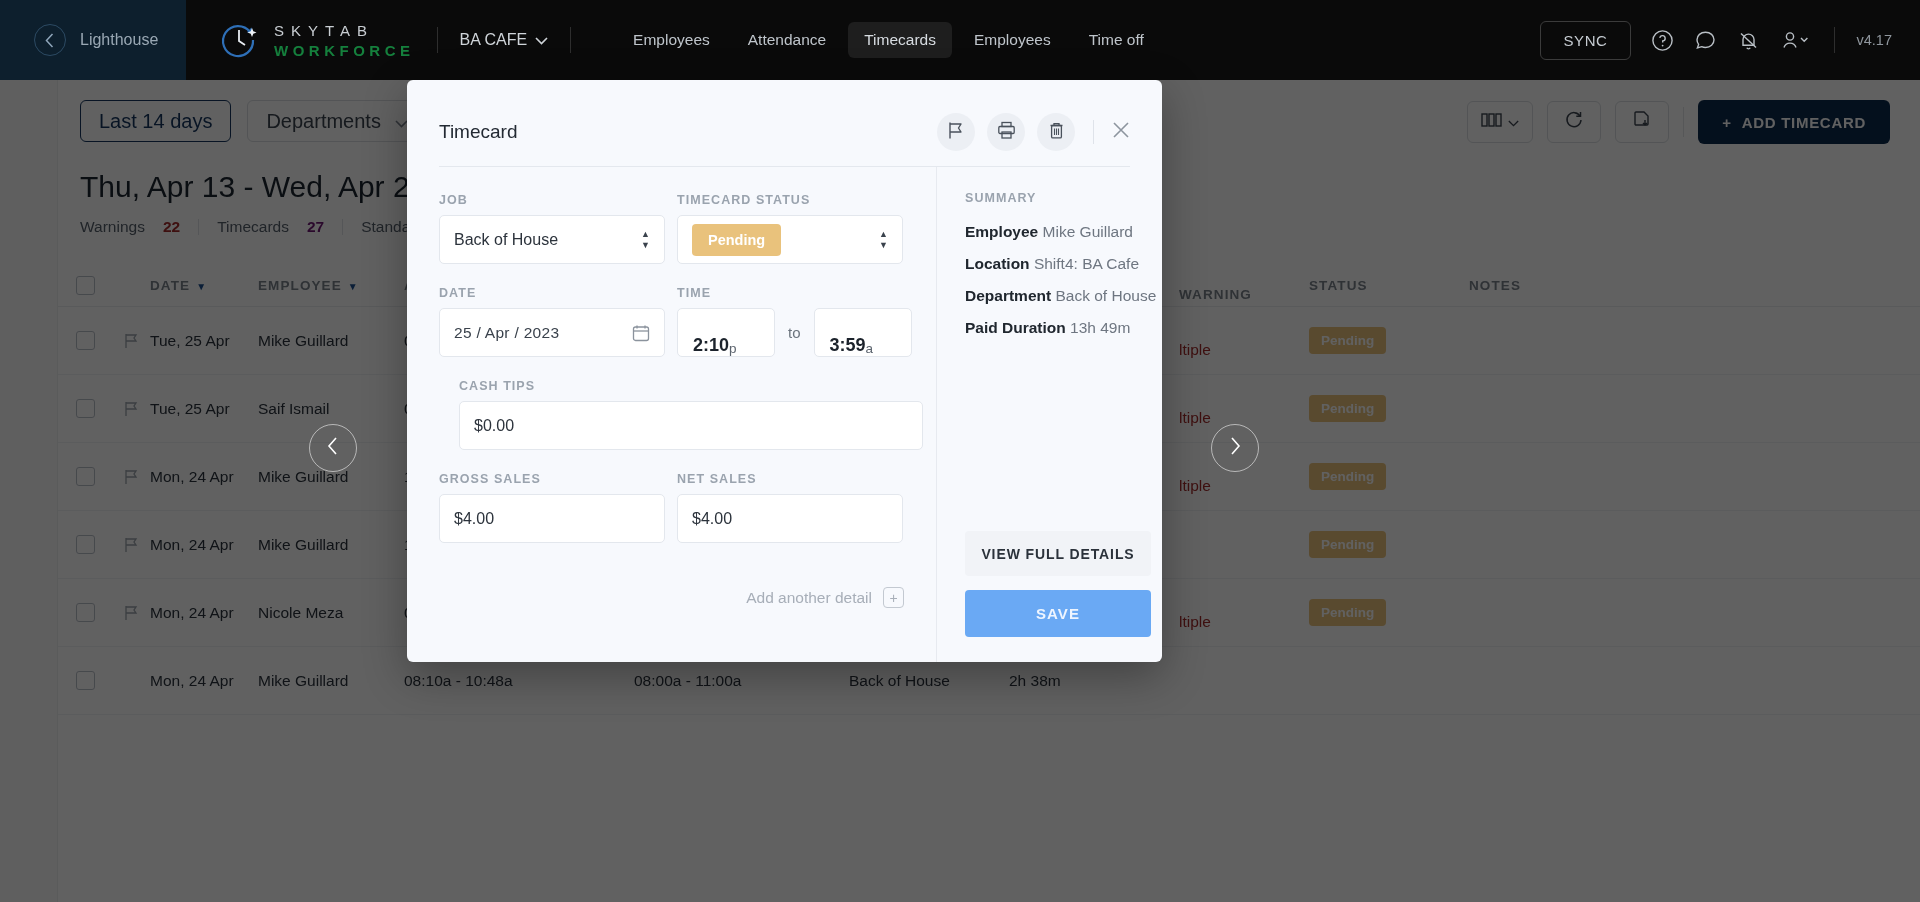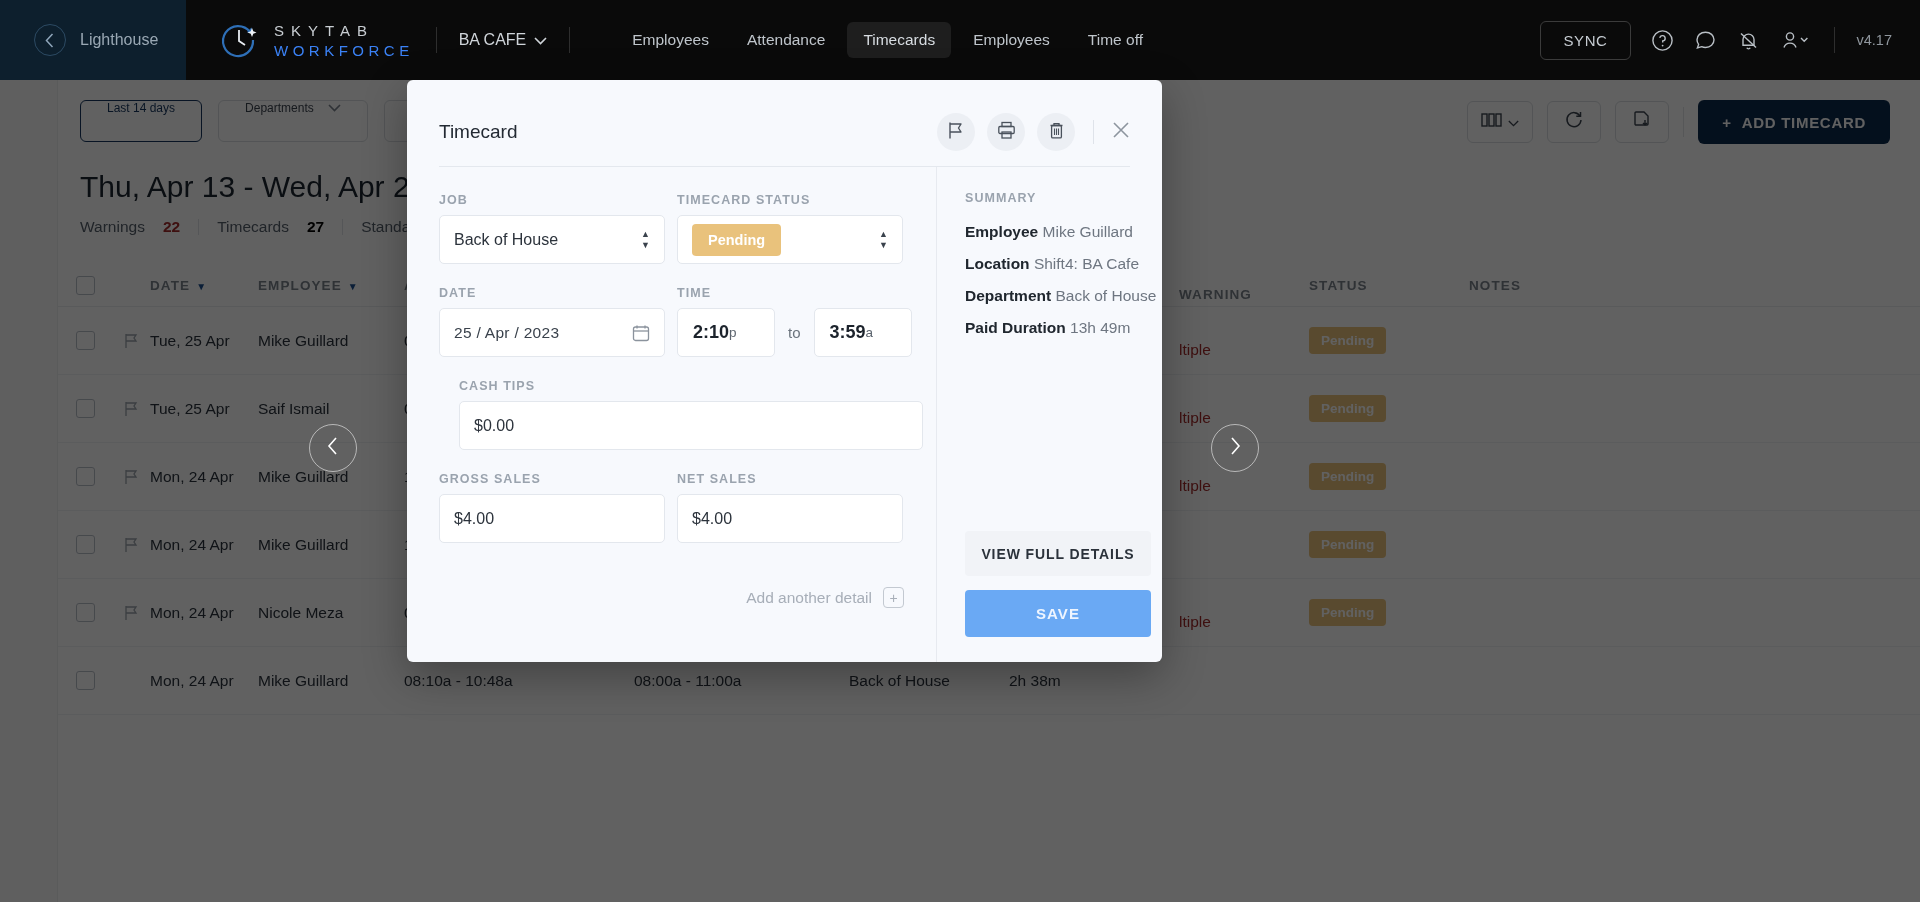--- a/index.html
+++ b/index.html
@@ -31,21 +31,21 @@
     display: flex; align-items: center; justify-content: center;
     flex-shrink: 0;
   }
   .back-circle svg { display:block; }
   .lighthouse-label { color: #9aa8b4; font-size: 16px; }
 
   .brand { display: flex; align-items: center; gap: 14px; padding-left: 32px; flex-shrink:0;}
   .brand-mark { width: 42px; height: 42px; position: relative; }
   .brand-text { display: flex; flex-direction: column; gap: 3px; }
   .brand-top { color: #c8cdd2; font-size: 15px; letter-spacing: 7px; }
-  .brand-bottom { color: #3b82f6; font-size: 15px; font-weight: normal; letter-spacing: 4.5px; }
+  .brand-bottom { color: #15803d; font-size: 15px; font-weight: bold; letter-spacing: 4.5px; }
 
   .nav-divider { width:1px; height: 26px; background:#2e2e2e; margin: 0 22px; flex-shrink:0;}
 
   .venue {
     color: #cfd4d9; font-size: 16px;
     display: flex; align-items: center; gap: 8px;
     flex-shrink:0;
   }
   .nav-links { display:flex; align-items:center; gap: 6px; margin-left: 24px;}
   .nav-link {
@@ -71,40 +71,40 @@
   .page {
     position: absolute; top: 80px; left: 0;
     width: 1920px; height: 822px;
     background: #fff;
   }
   .page-left-rail { position:absolute; left:0; top:0; width:58px; height:822px; background:#fafafa; border-right:1px solid #eceef0;}
   .page-inner { position:absolute; left:58px; top:0; width:1862px; height:822px; background:#ffffff; }
 
   .filterbar { position:absolute; top:20px; left:22px; display:flex; gap: 16px; align-items:center; }
   .pill {
-    height: 42px; padding: 0 26px; border:1px solid #d9dde1; border-radius:6px;
-    display:flex; align-items:flex-start; gap:14px; font-size:12px; color:#3b4busy;
+    height: 42px; padding: 0 18px; border:1px solid #d9dde1; border-radius:6px;
+    display:flex; align-items:center; gap:14px; font-size:20px; color:#3b4busy;
     color:#3c4450; background:#fff; white-space:nowrap;
   }
   .pill.sel { border-color:#16365f; color:#16365f; }
   .pill .chev { color:#7b848f; }
 
   .toolbar-right { position:absolute; top:20px; right:30px; display:flex; align-items:center; gap:14px; }
   .sq-btn { width:54px; height:42px; border:1px solid #d9dde1; border-radius:6px; display:flex; align-items:center; justify-content:center; gap:5px; color:#3c4450; background:#fff;}
   .sq-btn.wide { width:66px; }
   .tb-div { width:1px; height:30px; background:#e2e5e8; }
   .add-btn {
     height: 44px; padding: 0 24px; border-radius:6px; background:#0d2a4d;
     color:#fff; font-size:15px; font-weight:bold; letter-spacing:.7px;
     display:flex; align-items:center; gap:10px;
   }
 
   .range-title { position:absolute; top:90px; left:22px; font-size:30px; color:#1c2530; font-weight: normal;}
   .stats { position:absolute; top:138px; left:22px; display:flex; align-items:center; gap:18px; font-size:15.5px; color:#555f6b;}
-  .stats .v { color:#000000; font-weight:bold;text-align:right; }
+  .stats .v { color:#701a75; font-weight:bold;text-align:right; }
   .stats .warn { color:#a32b2b; font-weight:bold; }
   .stat-div { width:1px; height:16px; background:#dfe3e7; }
 
   
   .thead {
     position:absolute; top:185px; left:0; width:1862px; height:42px;
     display:flex; align-items:center;
     font-size:13.5px; letter-spacing:1.1px; color:#7b838d; font-weight:bold;
     border-bottom:1px solid #ebedf0;
   }
@@ -187,21 +187,21 @@
   .spin i { font-style:normal; font-size:9px; line-height:7px; }
   .chip-pending {
     background:#e9c27c; color:#fff; font-size:14.5px; font-weight:bold;
     border-radius:4px; padding:8px 16px;
   }
   .cal-ic { margin-left:auto; color:#8b939d; display:flex;}
   .date-txt { letter-spacing:.3px; color:#3a424c; font-size:15.5px;}
   .time-row { display:flex; align-items:center; gap:13px; }
   .time-box {
     width:98px; height:49px; background:#fff; border:1px solid #e3e7ed; border-radius:5px;
-    display:flex; align-items:center; padding-left:15px;
+    display:flex; align-items:flex-end; padding-left:15px;
   }
   .time-box b { font-size:18px; color:#1c232c; }
   .time-box span { font-size:13.5px; color:#5c646e; }
   .to-lbl { color:#6b737d; font-size:15px; }
 
   .add-detail {
     position:absolute; right: 258px; bottom: 54px;
     display:flex; align-items:center; gap:11px;
     color:#a7aeb8; font-size:15.5px;
   }

